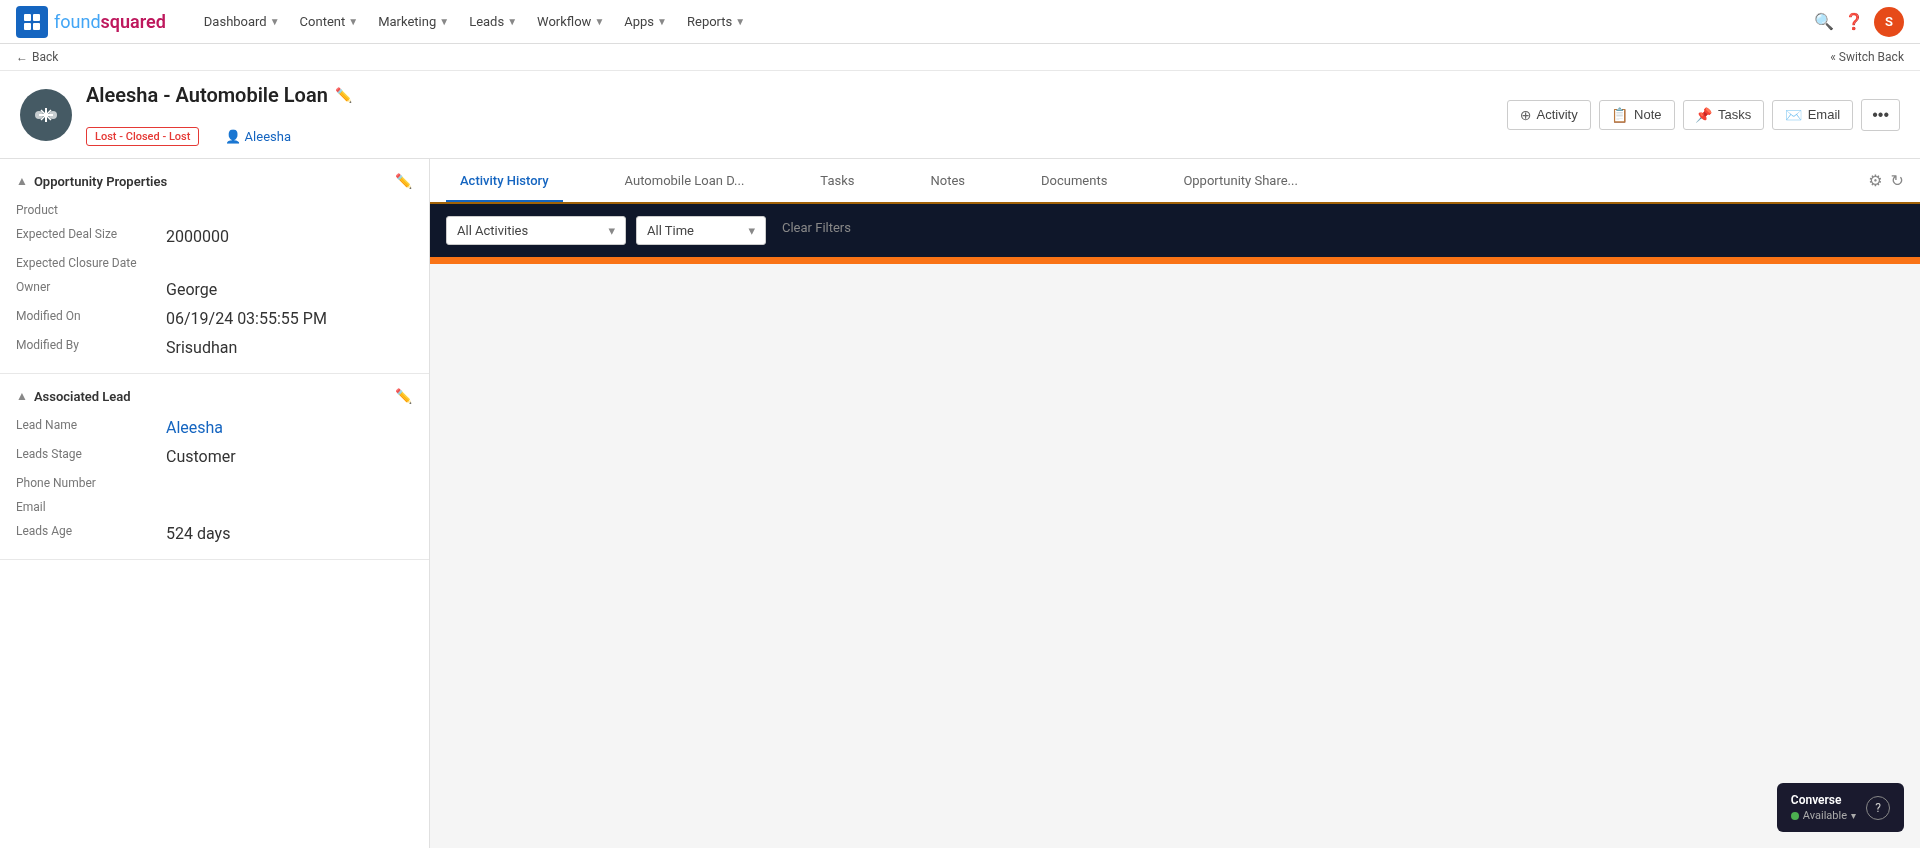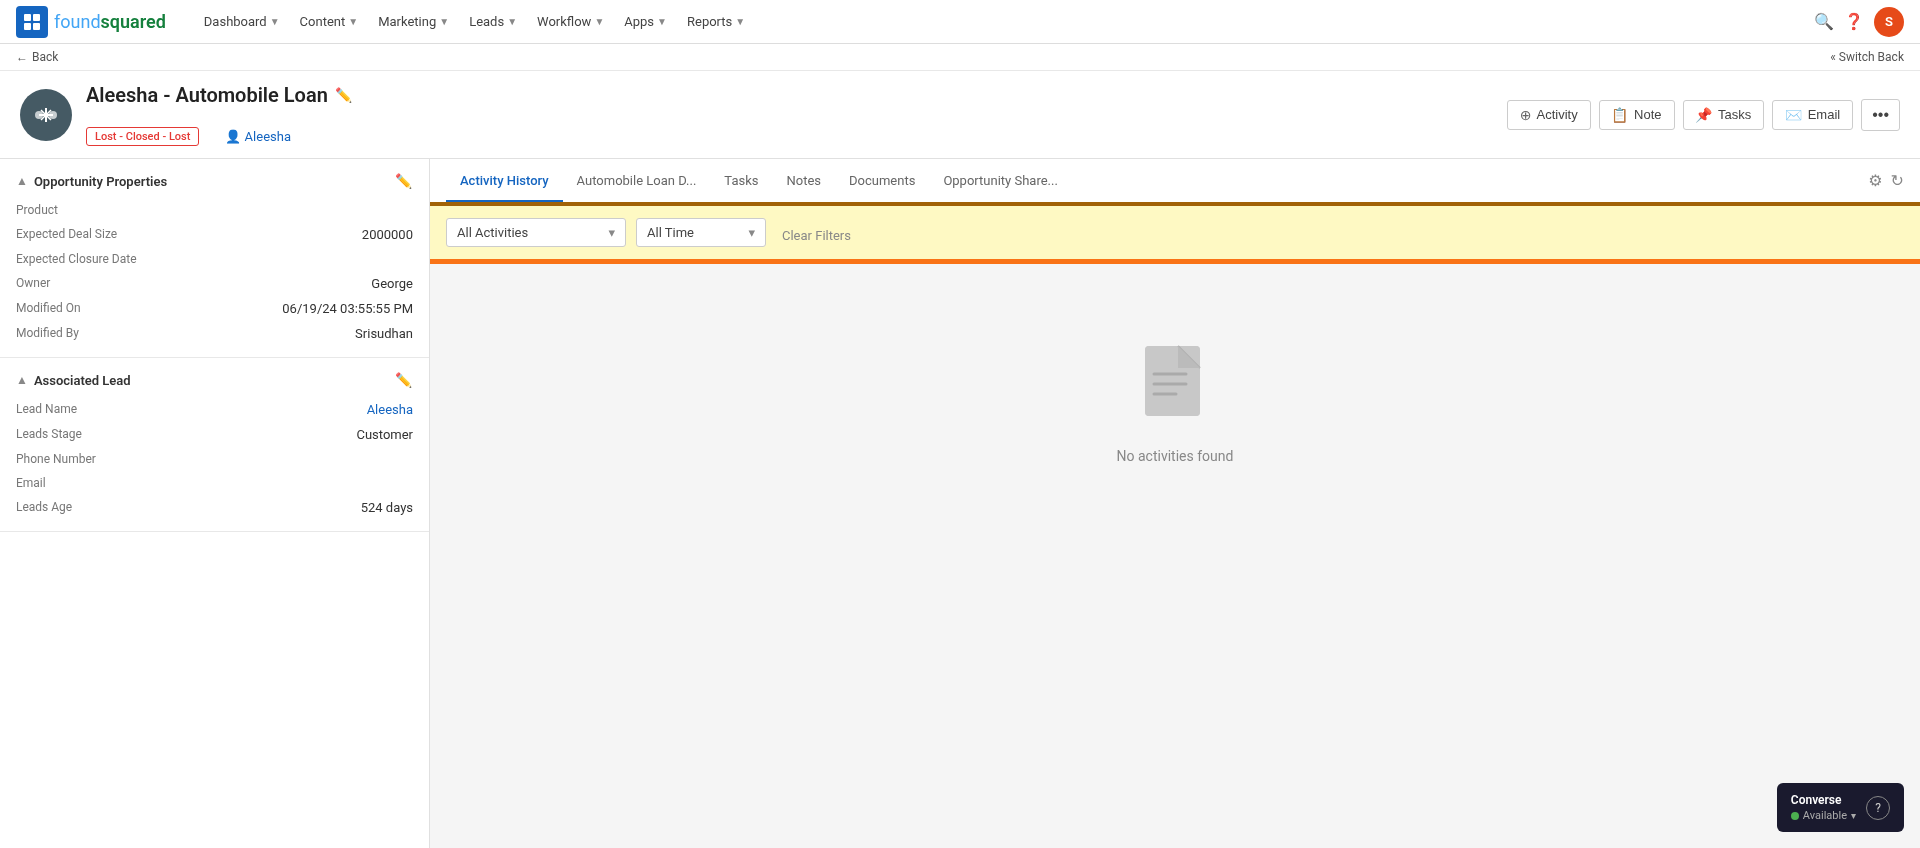--- a/index.html
+++ b/index.html
@@ -118,52 +118,53 @@
     .panel-section { border-bottom: 1px solid #e8e8e8; padding: 14px 16px; }
     .panel-section-header {
       display: flex; align-items: center; justify-content: space-between;
       margin-bottom: 12px;
     }
     .panel-section-title { display: flex; align-items: center; gap: 6px; font-weight: 600; font-size: 13px; color: #333; }
     .collapse-icon { color: #888; font-size: 12px; cursor: pointer; }
     .panel-edit-icon { color: #888; cursor: pointer; font-size: 14px; }
     .prop-grid { display: grid; grid-template-columns: 140px 1fr; gap: 6px 10px; }
     .prop-label { color: #777; font-size: 12px; padding: 2px 0; align-self: start; }
-    .prop-value { color: #333; font-size: 13px; padding: 2px 0; text-align: right; }
+    .prop-value { color: #333; font-size: 16px; padding: 2px 0; }
     .prop-value.link { color: #1565c0; cursor: pointer; }
 
     
     .right-panel { flex: 1; background: #f5f5f5; overflow-y: auto; }
     .tabs-bar {
       background: #fff;
-      border-bottom: 4px solid #a16207;
+      border-bottom: 2px solid #a16207;
       display: flex;
       align-items: center;
       padding: 0 16px;
+      gap: 48px;
     }
     .tab-item {
       padding: 14px 14px 12px;
       cursor: pointer;
       font-size: 13px;
       color: #666;
       border-bottom: 2px solid transparent;
       white-space: nowrap;
     }
     .tab-item.active { color: #1565c0; border-bottom-color: #1565c0; font-weight: 500; }
     .tabs-right { margin-left: auto; display: flex; align-items: center; gap: 8px; }
     .tabs-icon-btn { background: none; border: none; cursor: pointer; color: #888; font-size: 16px; }
 
     
     .filters-bar {
       display: flex;
-      align-items: flex-end;
+      align-items: flex-start;
       gap: 10px;
       padding: 12px 16px;
-      background: #fef9c3;
-      border-bottom: 5px solid #f97316;
+      background: #0f172a;
+      border-bottom: 7px solid #f97316;
     }
     .filter-select {
       display: flex; align-items: center; gap: 6px;
       border: 1px solid #ccc;
       border-radius: 3px;
       padding: 6px 10px;
       background: #fff;
       cursor: pointer;
       font-size: 13px;
       color: #444;
@@ -210,21 +211,21 @@
 <nav class="topnav">
   <div class="topnav-logo">
     <div class="logo-icon">
       <svg viewBox="0 0 20 20" fill="white">
         <rect x="2" y="2" width="7" height="7" rx="1"></rect>
         <rect x="11" y="2" width="7" height="7" rx="1"></rect>
         <rect x="2" y="11" width="7" height="7" rx="1"></rect>
         <rect x="11" y="11" width="7" height="7" rx="1"></rect>
       </svg>
     </div>
-    <span class="logo-text"><span>found</span><span style="color:#15803d; font-weight:600;">squared</span></span>
+    <span class="logo-text"><span>found</span><span style="color:#be185d; font-weight:600;">squared</span></span>
   </div>
   <div class="nav-items">
     <div class="nav-item">
       <span>Dashboard</span>
       <span class="chevron">▼</span>
     </div>
     <div class="nav-item">
       <span>Content</span>
       <span class="chevron">▼</span>
     </div>
@@ -392,34 +393,20 @@
         <span>All Activities</span>
         <span class="caret">▾</span>
       </div>
       <div class="filter-select" style="min-width:130px;">
         <span>All Time</span>
         <span class="caret">▾</span>
       </div>
       <span class="clear-filters">Clear Filters</span>
     </div>
 
-    <div class="empty-state">
-      <div class="empty-icon">
-        <svg width="70" height="85" viewBox="0 0 70 85" fill="none" xmlns="http://www.w3.org/2000/svg">
-          <rect x="5" y="2" width="55" height="70" rx="4" fill="#d0d0d0"></rect>
-          <rect x="5" y="2" width="55" height="70" rx="4" fill="#c8c8c8"></rect>
-          <path d="M14 30 L46 30" stroke="#aaa" stroke-width="3" stroke-linecap="round"></path>
-          <path d="M14 40 L46 40" stroke="#aaa" stroke-width="3" stroke-linecap="round"></path>
-          <path d="M14 50 L36 50" stroke="#aaa" stroke-width="3" stroke-linecap="round"></path>
-          <path d="M38 2 L60 24" stroke="#b0b0b0" stroke-width="2"></path>
-          <path d="M38 2 L38 24 L60 24" fill="#bbb"></path>
-        </svg>
-      </div>
-      <div class="empty-text">No activities found</div>
-    </div>
   </div>
 </div>
 
 <div class="converse-widget">
   <div>
     <div style="font-weight:600; font-size:12px;">Converse</div>
     <div class="converse-status">
       <span class="status-dot"></span>
       <span>Available</span>
       <span style="font-size:10px;">▾</span>

